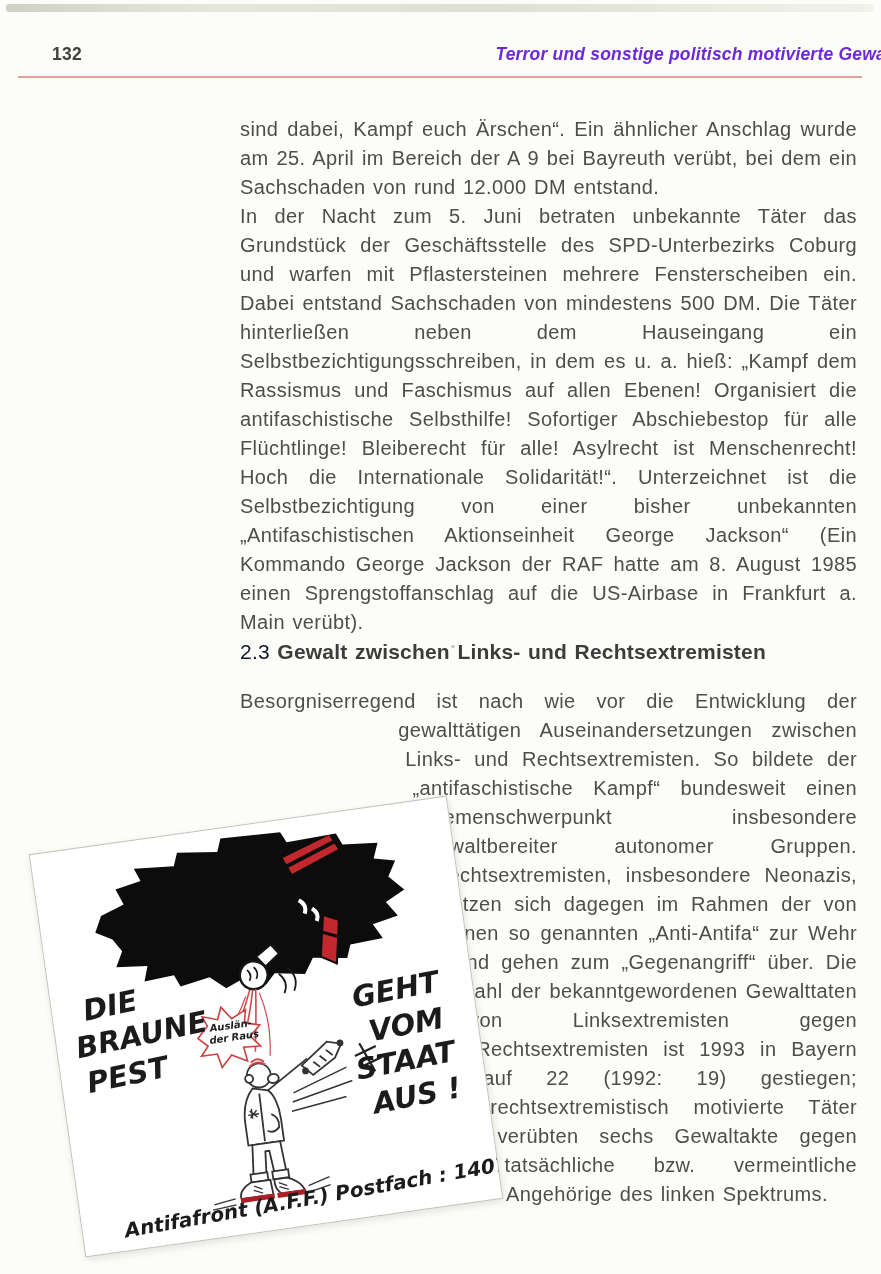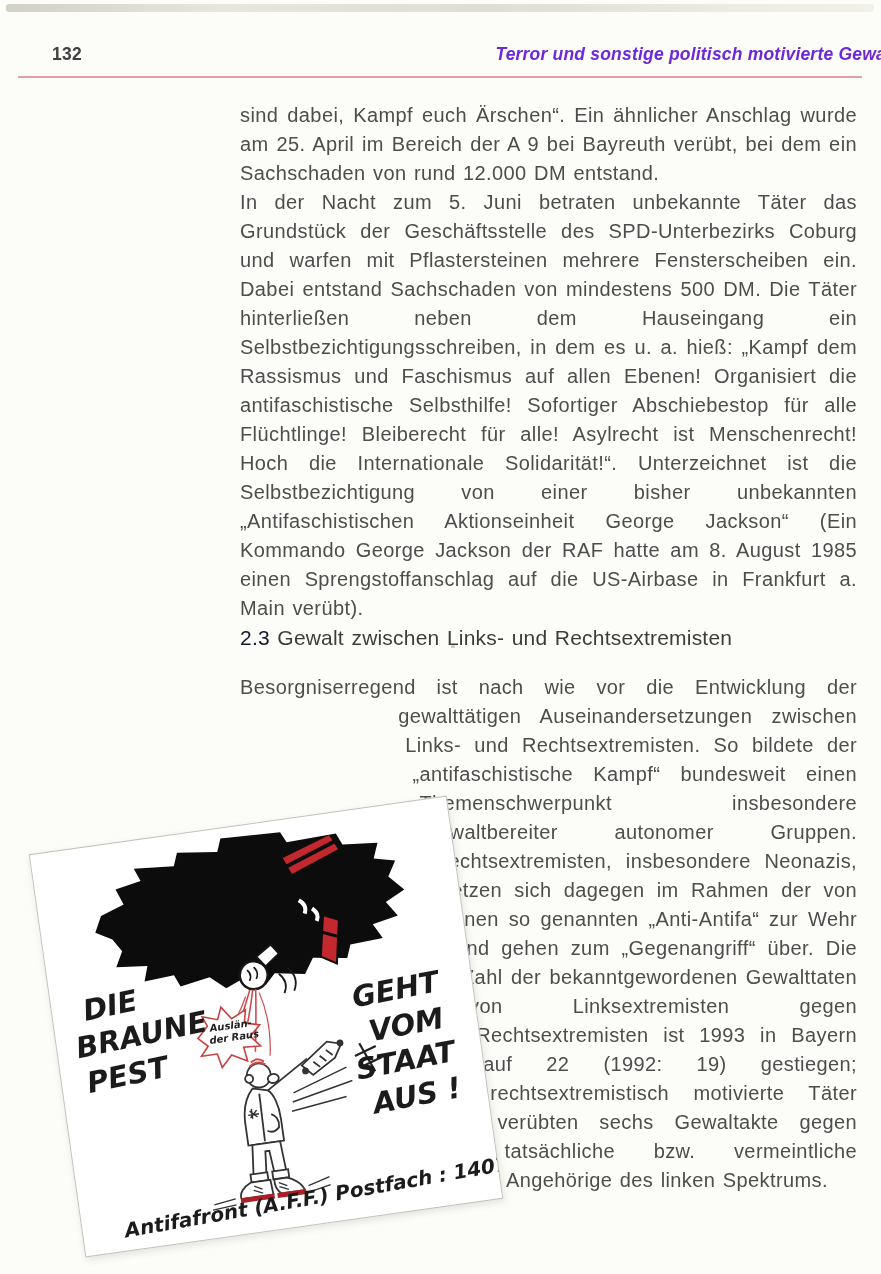--- a/index.html
+++ b/index.html
@@ -28,33 +28,33 @@
   }
   .header-title{
     position:absolute;left:0;width:881px;text-align:right;top:0;
     font-size:17.5px;font-weight:bold;color:#6d28d9;letter-spacing:.2px;font-style:italic;
   }
   .header-rule{
     position:absolute;top:76px;left:18px;width:844px;height:2px;
     background:#dfa0a0;
   }
   .main-text{
-    position:absolute;left:240px;top:101px;width:617px;
+    position:absolute;left:240px;top:115px;width:617px;
     font-size:20px;line-height:29px;text-align:justify;
     letter-spacing:.4px;word-spacing:1.5px;color:#4d4d4d;
   }
   .main-text p{margin:0;}
   .para-1{margin-bottom:22px;}
   .para-2{margin-bottom:40px;}
   .section-heading{
     font-size:21px;line-height:30px;margin:0 0 20px 0;color:#404040;
     font-weight:normal;text-align:left;letter-spacing:.2px;
   }
   .section-heading .sec-no{font-weight:400;color:#0f172a;}
-  .section-heading .sec-title{font-weight:normal;color:#3c3c3c;}
+  .section-heading .sec-title{font-weight:bold;color:#3c3c3c;}
   .wrap-spacer{
     float:left;width:266px;height:500px;
     shape-outside:polygon(0 58px,150px 58px,258px 500px,0 500px);
     shape-margin:8px;
   }
   .flyer-card{
     position:absolute;left:55px;top:823px;width:420px;height:405px;
     background:#ffffff;border:1px solid #c4c4bd;
     transform:rotate(-8deg);
     box-shadow:1px 3px 7px rgba(60,60,50,.12);

